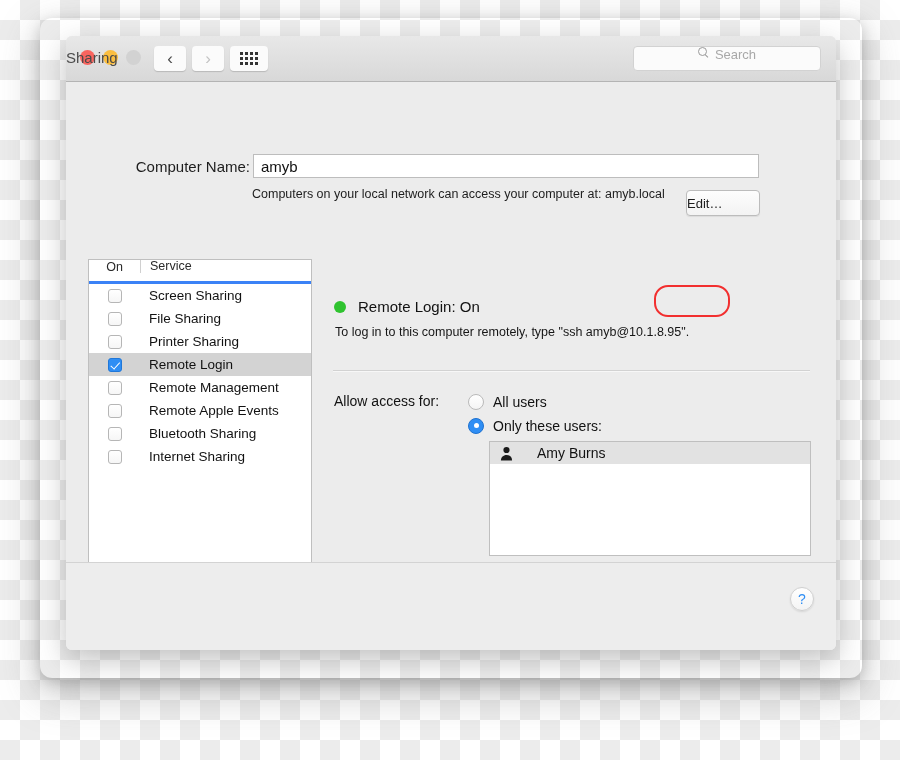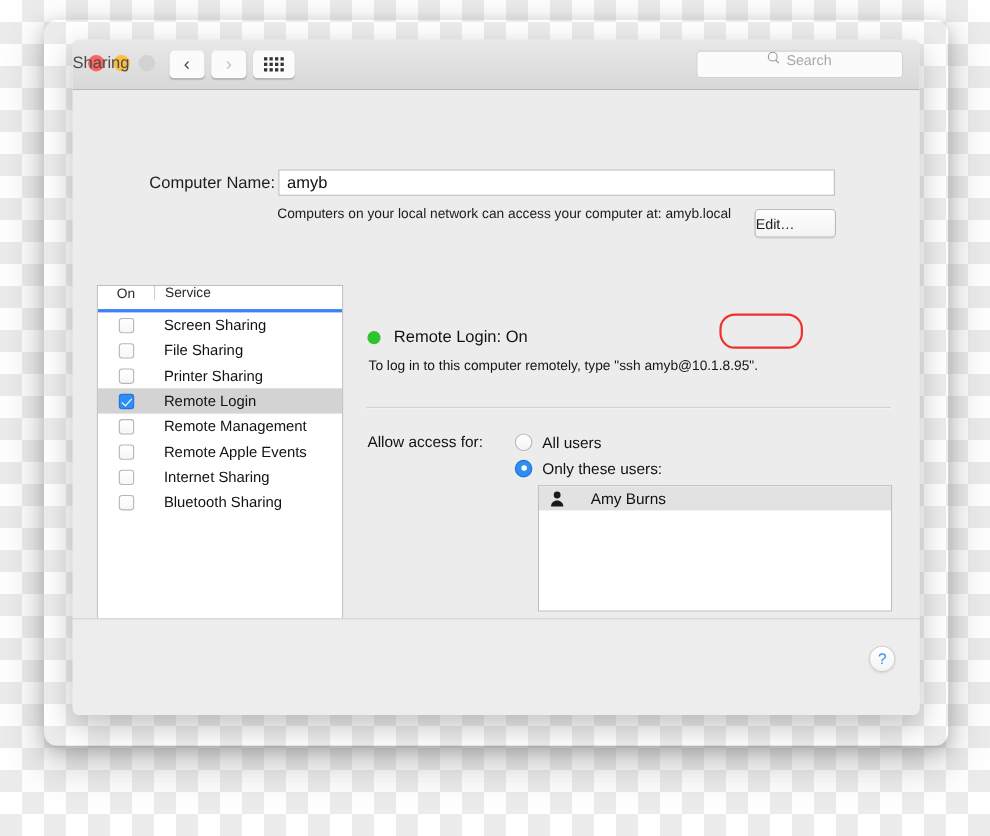--- a/index.html
+++ b/index.html
@@ -516,28 +516,28 @@
         <div class="cbcell">
           <span class="checkbox"></span>
         </div>
         <div class="lbl">Remote Apple Events</div>
       </div>
 
       <div class="svc-row">
         <div class="cbcell">
           <span class="checkbox"></span>
         </div>
+        <div class="lbl">Bluetooth Sharing</div>
+      </div>
+
+      <div class="svc-row">
+        <div class="cbcell">
+          <span class="checkbox"></span>
+        </div>
         <div class="lbl">Internet Sharing</div>
-      </div>
-
-      <div class="svc-row">
-        <div class="cbcell">
-          <span class="checkbox"></span>
-        </div>
-        <div class="lbl">Bluetooth Sharing</div>
       </div>
     </div>
 
     <div class="status-row">
       <span class="dot-green"></span>
       <span class="status-text">Remote Login: On</span>
     </div>
 
     <div class="ssh-line">To log in to this computer remotely, type "ssh amyb@10.1.8.95".</div>
     <div class="annot"></div>

